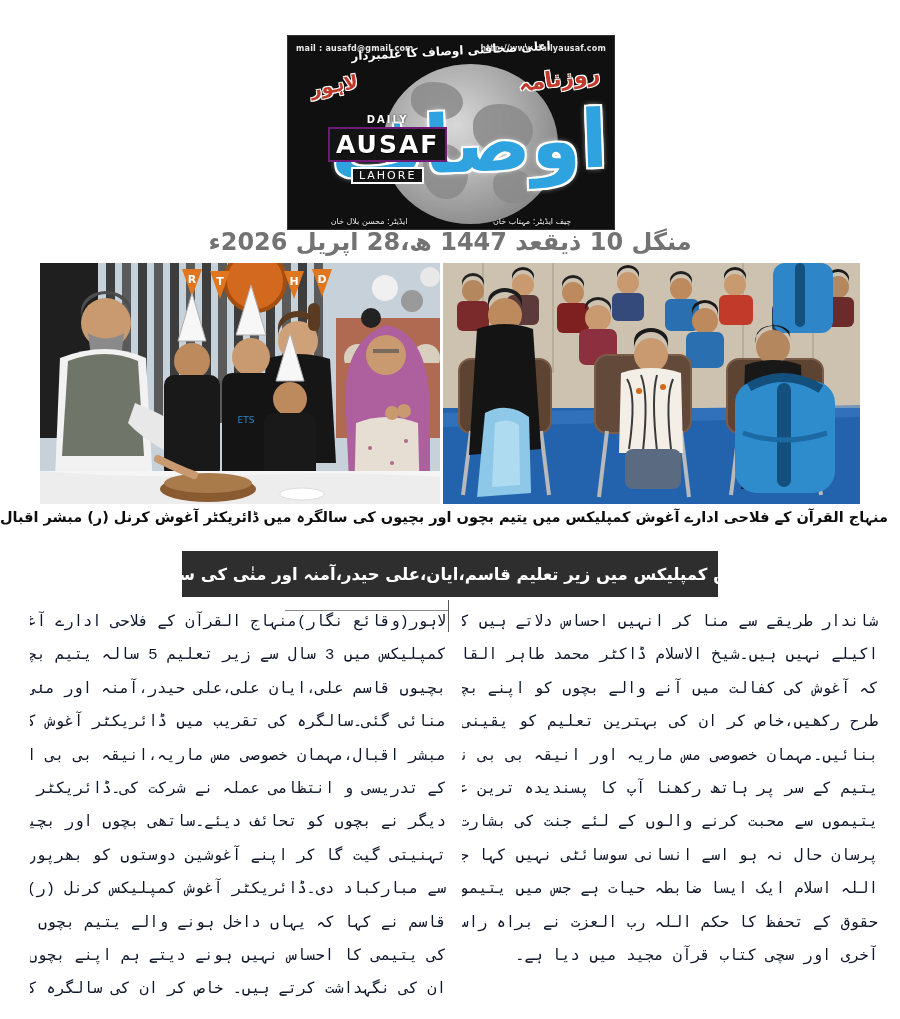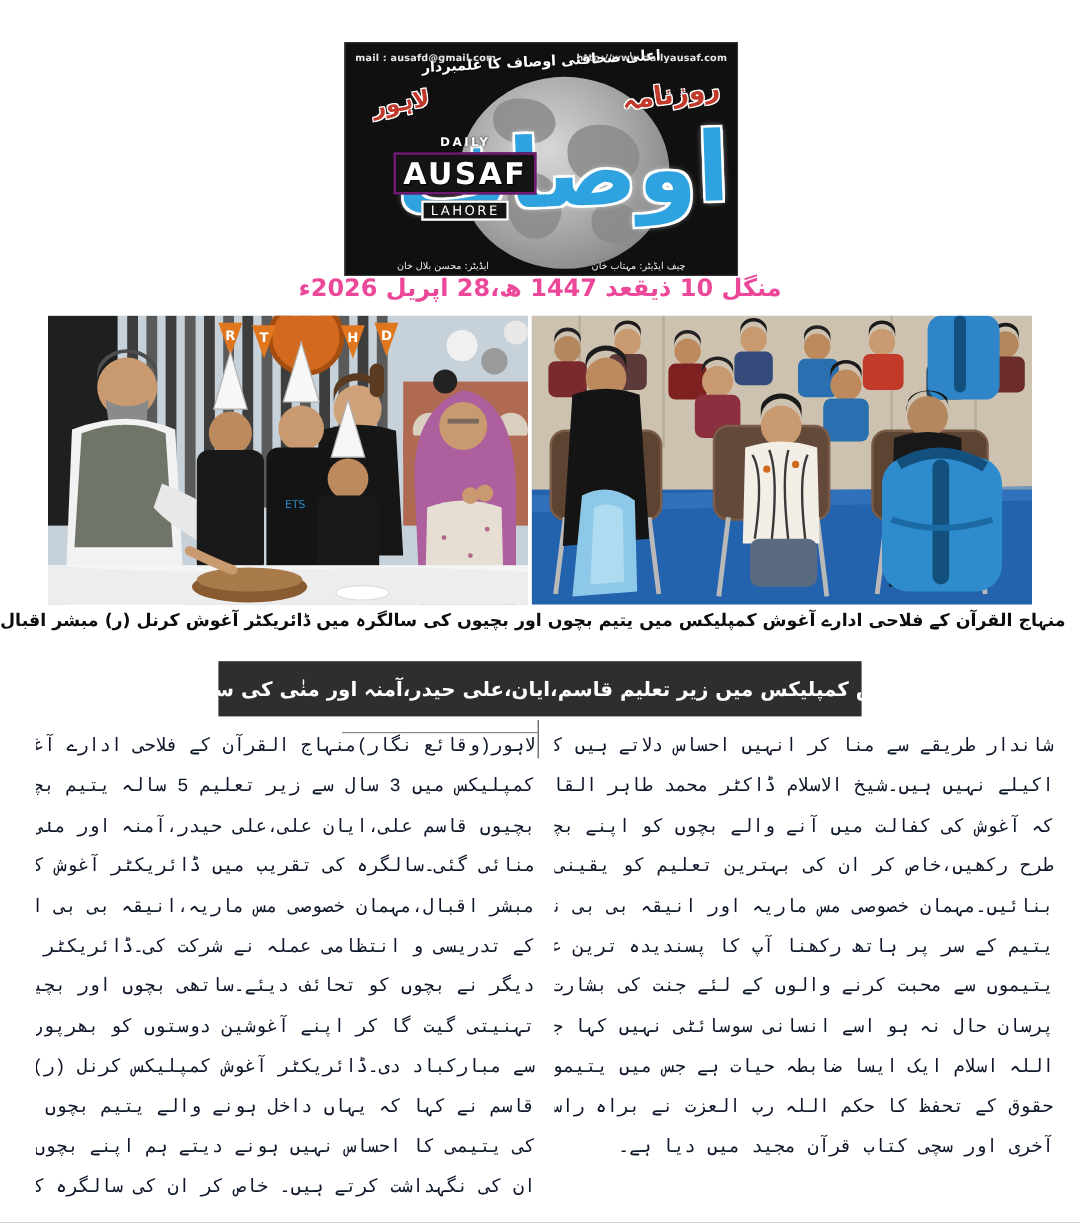--- a/index.html
+++ b/index.html
@@ -56,21 +56,21 @@
     border:2px solid #fff;background:#141414;padding:0 6px;
   }
   .mast-names{
     position:absolute;left:0;bottom:3px;width:100%;display:flex;
     justify-content:space-around;direction:rtl;
   }
   .mast-names div{font-size:8px;color:#f0f0f0;direction:rtl;text-shadow:0 0 2px #000;}
   
   .dateline{
     position:absolute;left:0;top:228px;width:100%;text-align:center;
-    font-size:20px;font-weight:bold;direction:rtl;color:#ec4899;
+    font-size:24px;font-weight:bold;direction:rtl;color:#737373;
   }
   
   .photo{position:absolute;top:263px;height:241px;overflow:hidden;background:#dfe3e6;}
   .photo-left{left:40px;width:400px;}
   .photo-right{left:443px;width:417px;}
   .photo svg{display:block;}
   
   .photo-caption{
     position:absolute;left:12px;top:509px;width:876px;text-align:center;
     font-size:14.5px;font-weight:bold;direction:rtl;color:#0d0d0d;white-space:nowrap;

